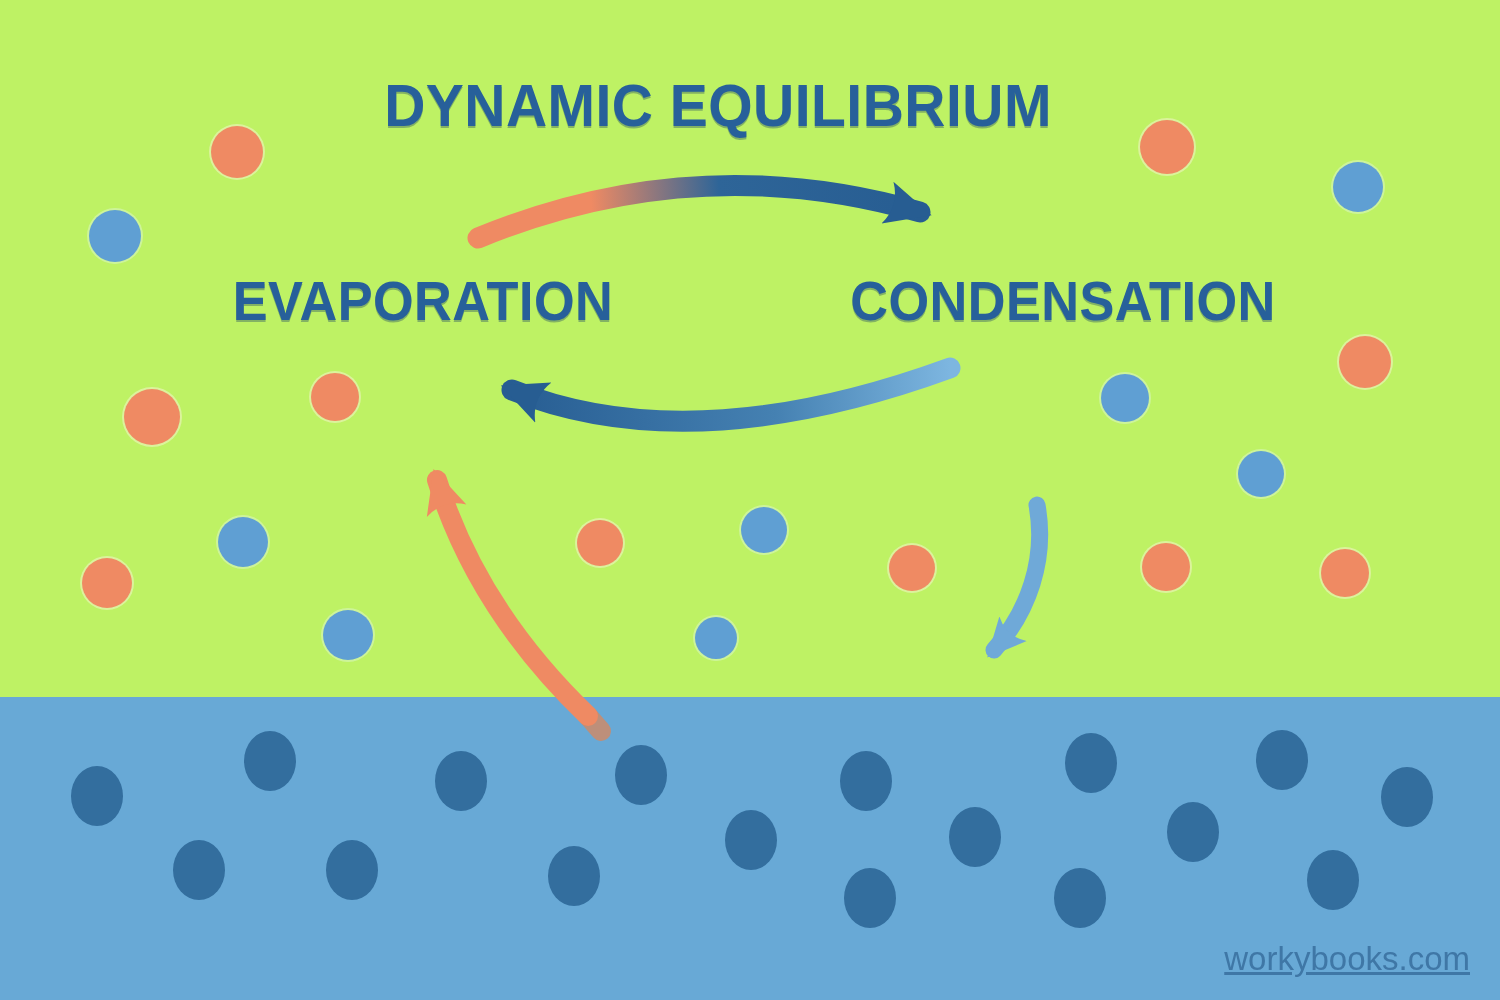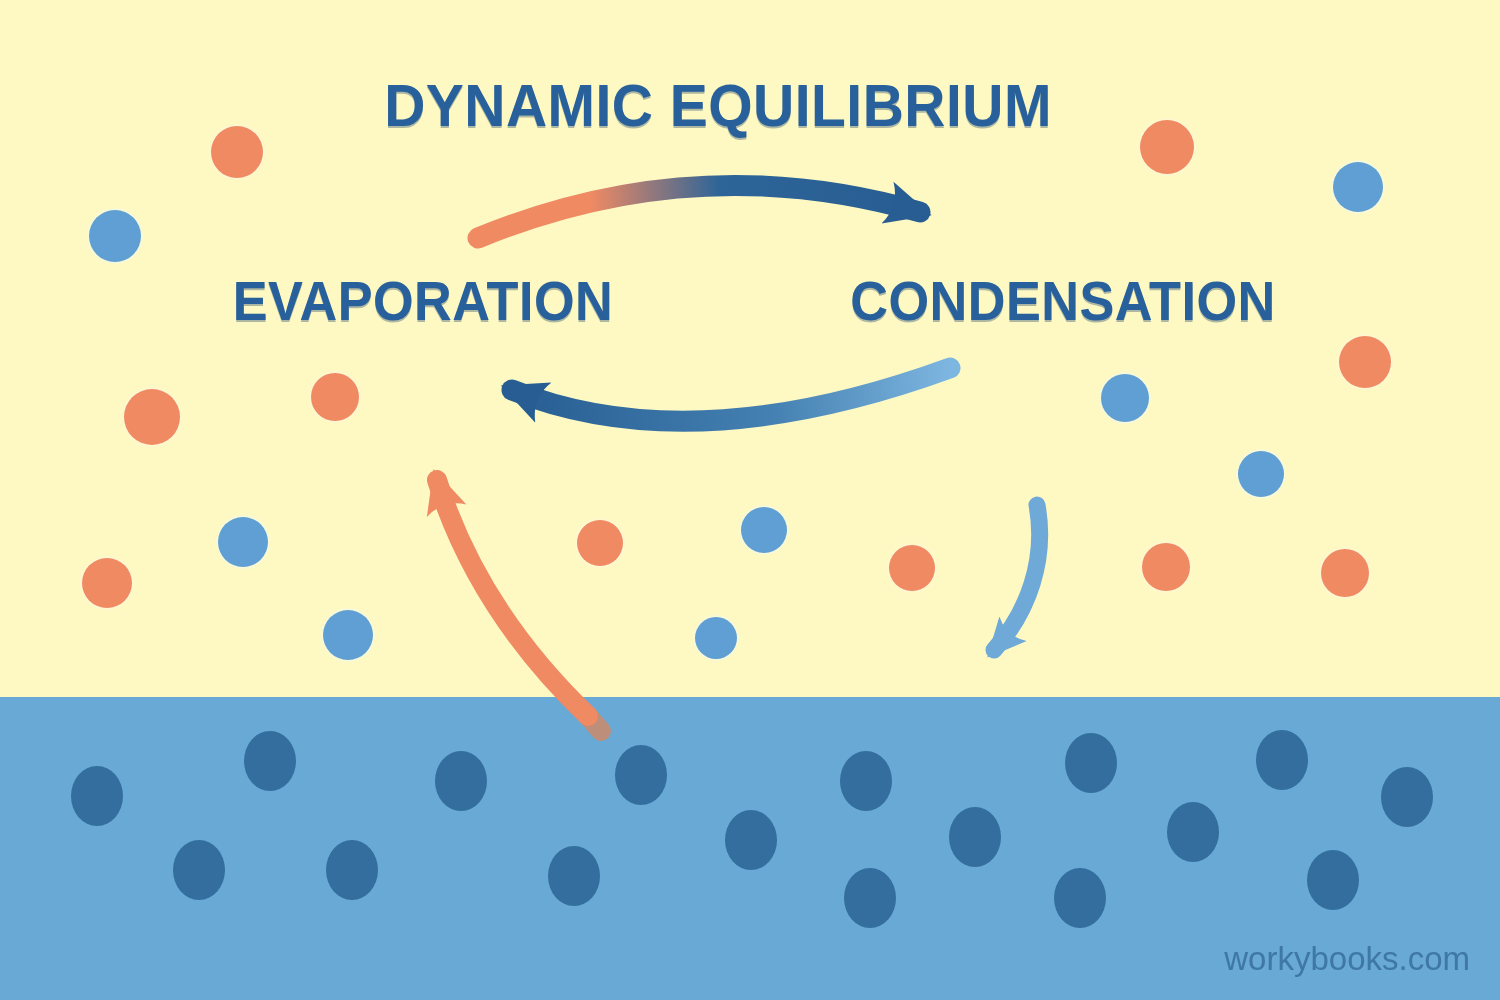--- a/index.html
+++ b/index.html
@@ -1,20 +1,20 @@
 <!DOCTYPE html>
 <html><head>
 <meta charset="utf-8">
 <style>
   html,body{margin:0;padding:0;background:#222;}
   #canvas{
     position:relative;
     width:1500px;height:1000px;
     overflow:hidden;
-    background:#fef9c3;
+    background:#bef264;
     font-family:"Liberation Sans", sans-serif;
   }
   #water{
     position:absolute;left:0;right:0;bottom:0;
     height:303px;
     background:#68a9d6;
     z-index:1;
   }
   .dot{position:absolute;border-radius:50%;}
   .vapor-dot{z-index:2;}
@@ -30,21 +30,21 @@
     letter-spacing:0.5px;
     white-space:nowrap;
     text-shadow:0 2px 0 rgba(24,61,99,0.35);
     z-index:4;
   }
   #main-title{left:718px;top:105px;font-size:60px;}
   #evaporation-label{left:423px;top:301px;font-size:55px;}
   #condensation-label{left:1063px;top:301px;font-size:55px;}
   #watermark{
     position:absolute;right:30px;bottom:22px;
-    font-size:33px;color:#3f77a6;z-index:4;
+    font-size:33px;color:#3f77a6;z-index:4;text-decoration:underline;
   }
 </style>
 </head>
 <body>
 
 <div id="canvas">
 
   <div id="water"></div>
 
   <div id="dot-layer">

